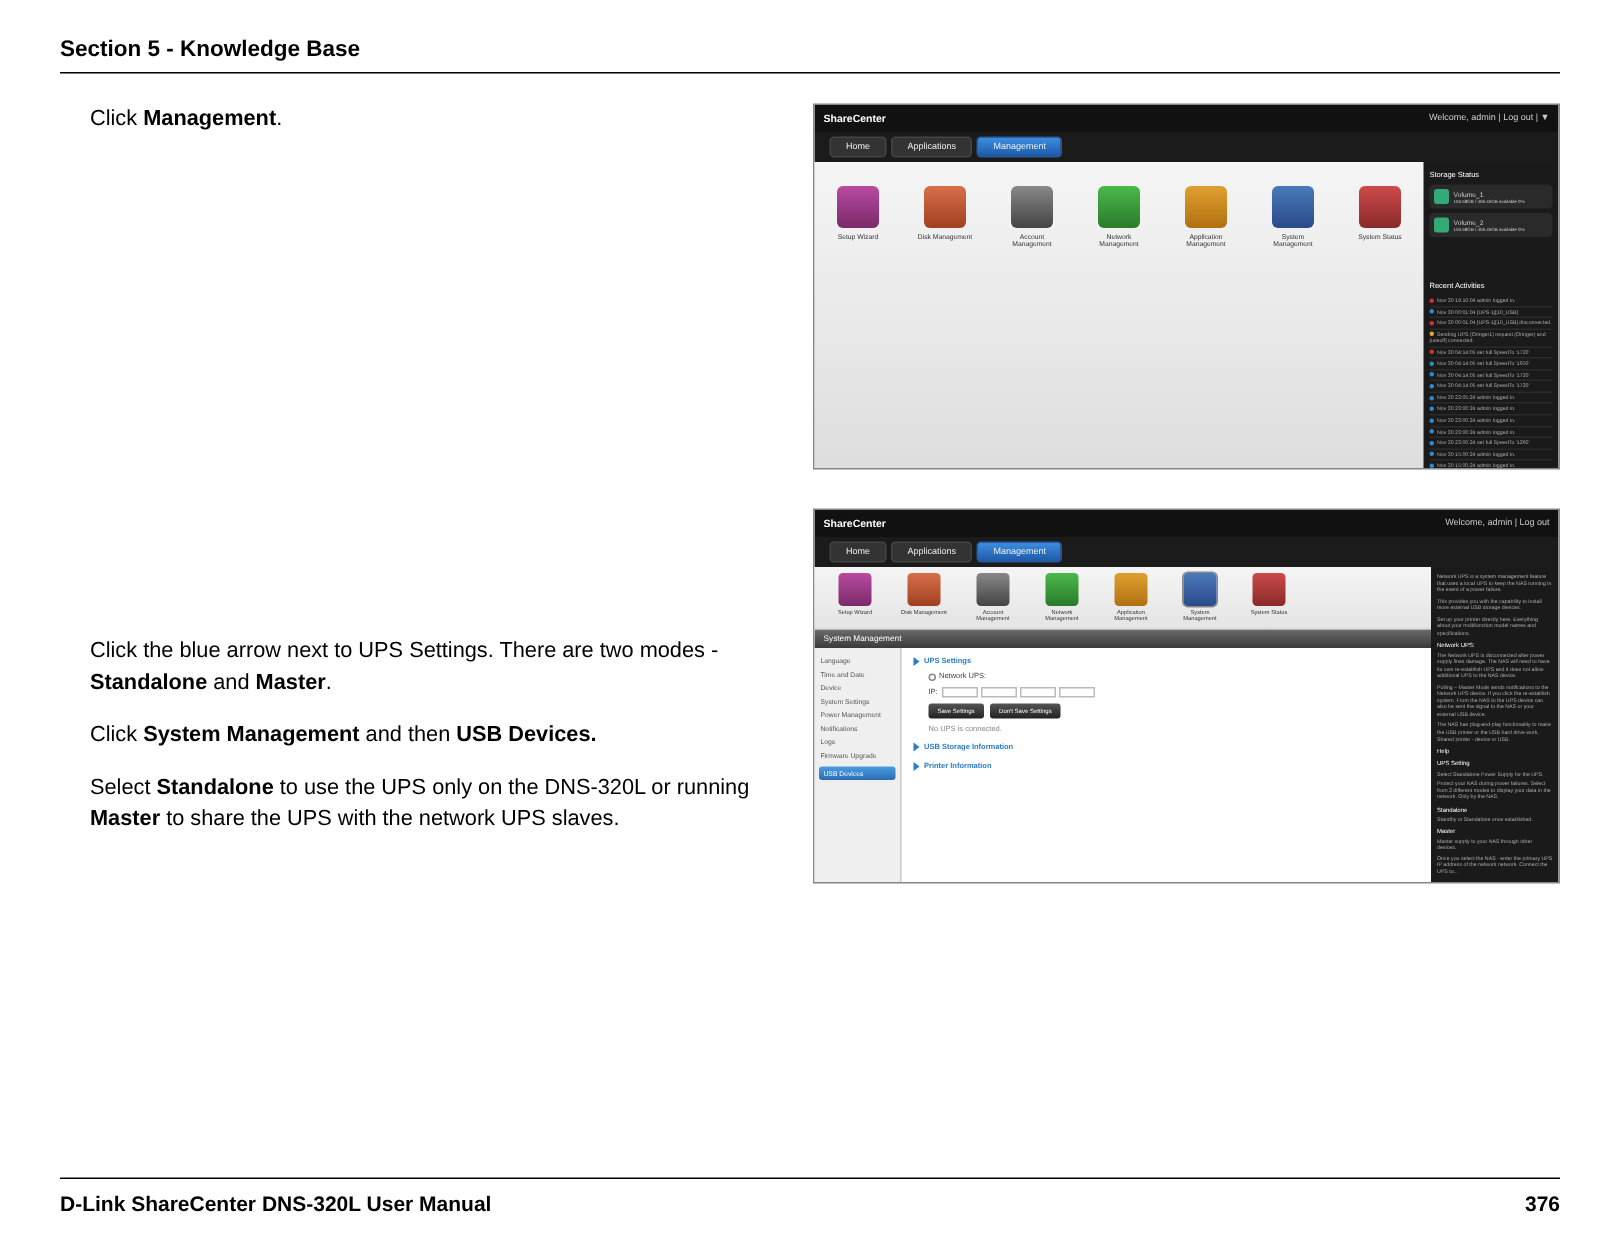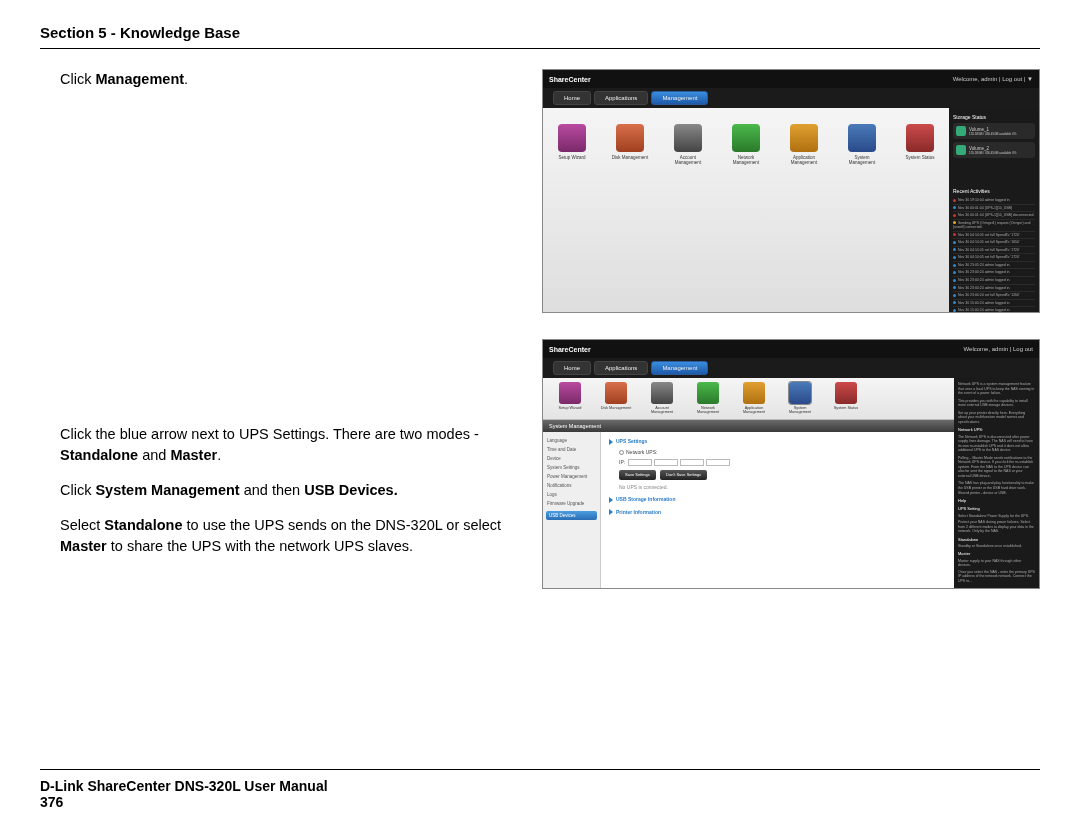--- a/index.html
+++ b/index.html
@@ -72,21 +72,21 @@
   .radio { display:inline-block; width:5px; height:5px; border:1px solid #888; border-radius:50%; margin-right:2px; vertical-align:middle; }
   .inp { display:inline-block; width:24px; height:7px; border:1px solid #bbb; background:#fff; margin:0 1px; vertical-align:middle; }
   .btn { display:inline-block; height:10px; background:linear-gradient(#555,#222); color:#fff; border-radius:2px; font-size:4px; padding:0 6px; line-height:10px; margin-right:3px; }
   .ss2-side { width:85px; background:#1a1a1a; font-size:3.5px; color:#aaa; padding:4px; line-height:1.3; }
   .ss2-side .hd { color:#fff; font-size:4px; margin:3px 0 2px; }
 
   .footer {
     position:absolute; left:40px; right:40px; bottom:24px;
     border-top:1.5px solid #000; padding-top:8px;
     display:flex; justify-content:space-between;
-    font-size:14px; font-weight:bold;flex-direction:column;
+    font-size:14px; font-weight:bold;
   }
   b { font-weight:bold; }
 </style>
 </head>
 <body>
 
 <div class="header">
   <span class="header-text">Section 5 - Knowledge Base</span>
 </div>
 
@@ -96,21 +96,21 @@
       <span>Click </span><b>Management</b><span>.</span>
     </p>
     <div class="gap1"></div>
     <p>
       <span>Click the blue arrow next to UPS Settings. There are two modes - </span><b>Standalone</b><span> and </span><b>Master</b><span>.</span>
     </p>
     <p>
       <span>Click </span><b>System Management</b><span> and then </span><b>USB Devices.</b>
     </p>
     <p>
-      <span>Select </span><b>Standalone</b><span> to use the UPS sends on the DNS-320L or select </span><b>Master</b><span> to share the UPS with the network UPS slaves.</span>
+      <span>Select </span><b>Standalone</b><span> to use the UPS only on the DNS-320L or running </span><b>Master</b><span> to share the UPS with the network UPS slaves.</span>
     </p>
   </div>
 
   <div class="right-col">
 
     <div class="screenshot ss1">
       <div class="ss-topbar">
         <span class="ss-brand">ShareCenter</span>
         <span>Welcome, admin | Log out | ▼</span>
       </div>

